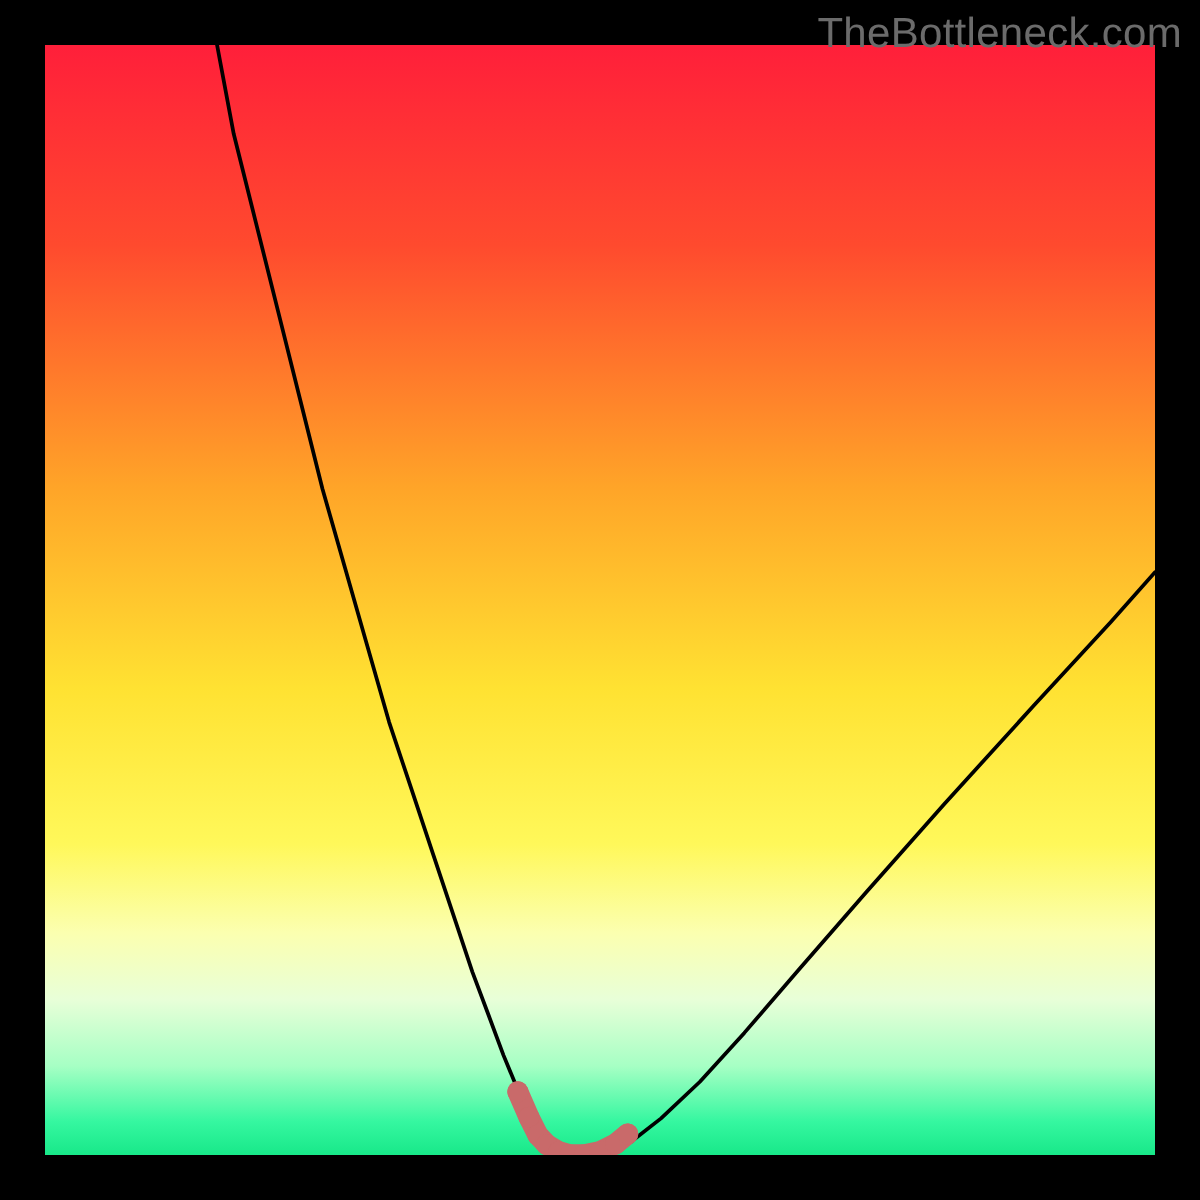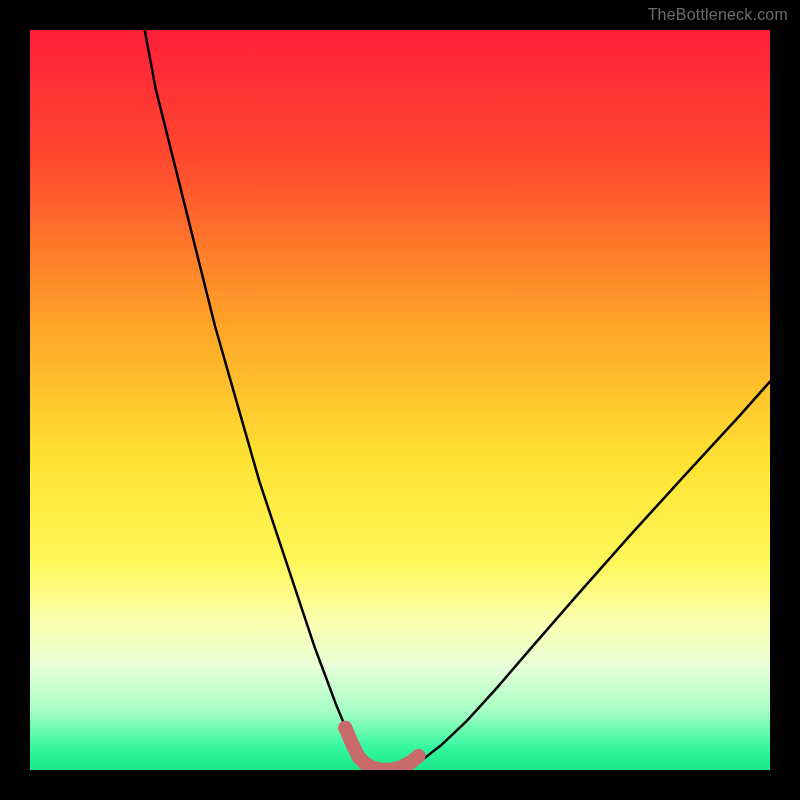--- a/index.html
+++ b/index.html
@@ -22,21 +22,21 @@
     top: 30px;
     width: 740px;
     height: 740px;
     overflow: hidden;
   }
   .watermark {
     position: absolute;
     top: 6px;
     right: 12px;
     font-family: Arial, Helvetica, sans-serif;
-    font-size: 16px;
+    font-size: 28px;
     color: #6b6b6b;
     font-weight: 500;
     letter-spacing: 0.2px;
     margin-left: 30px;
   }
   svg { display: block; }
 </style>
 </head>
 <body>
 

